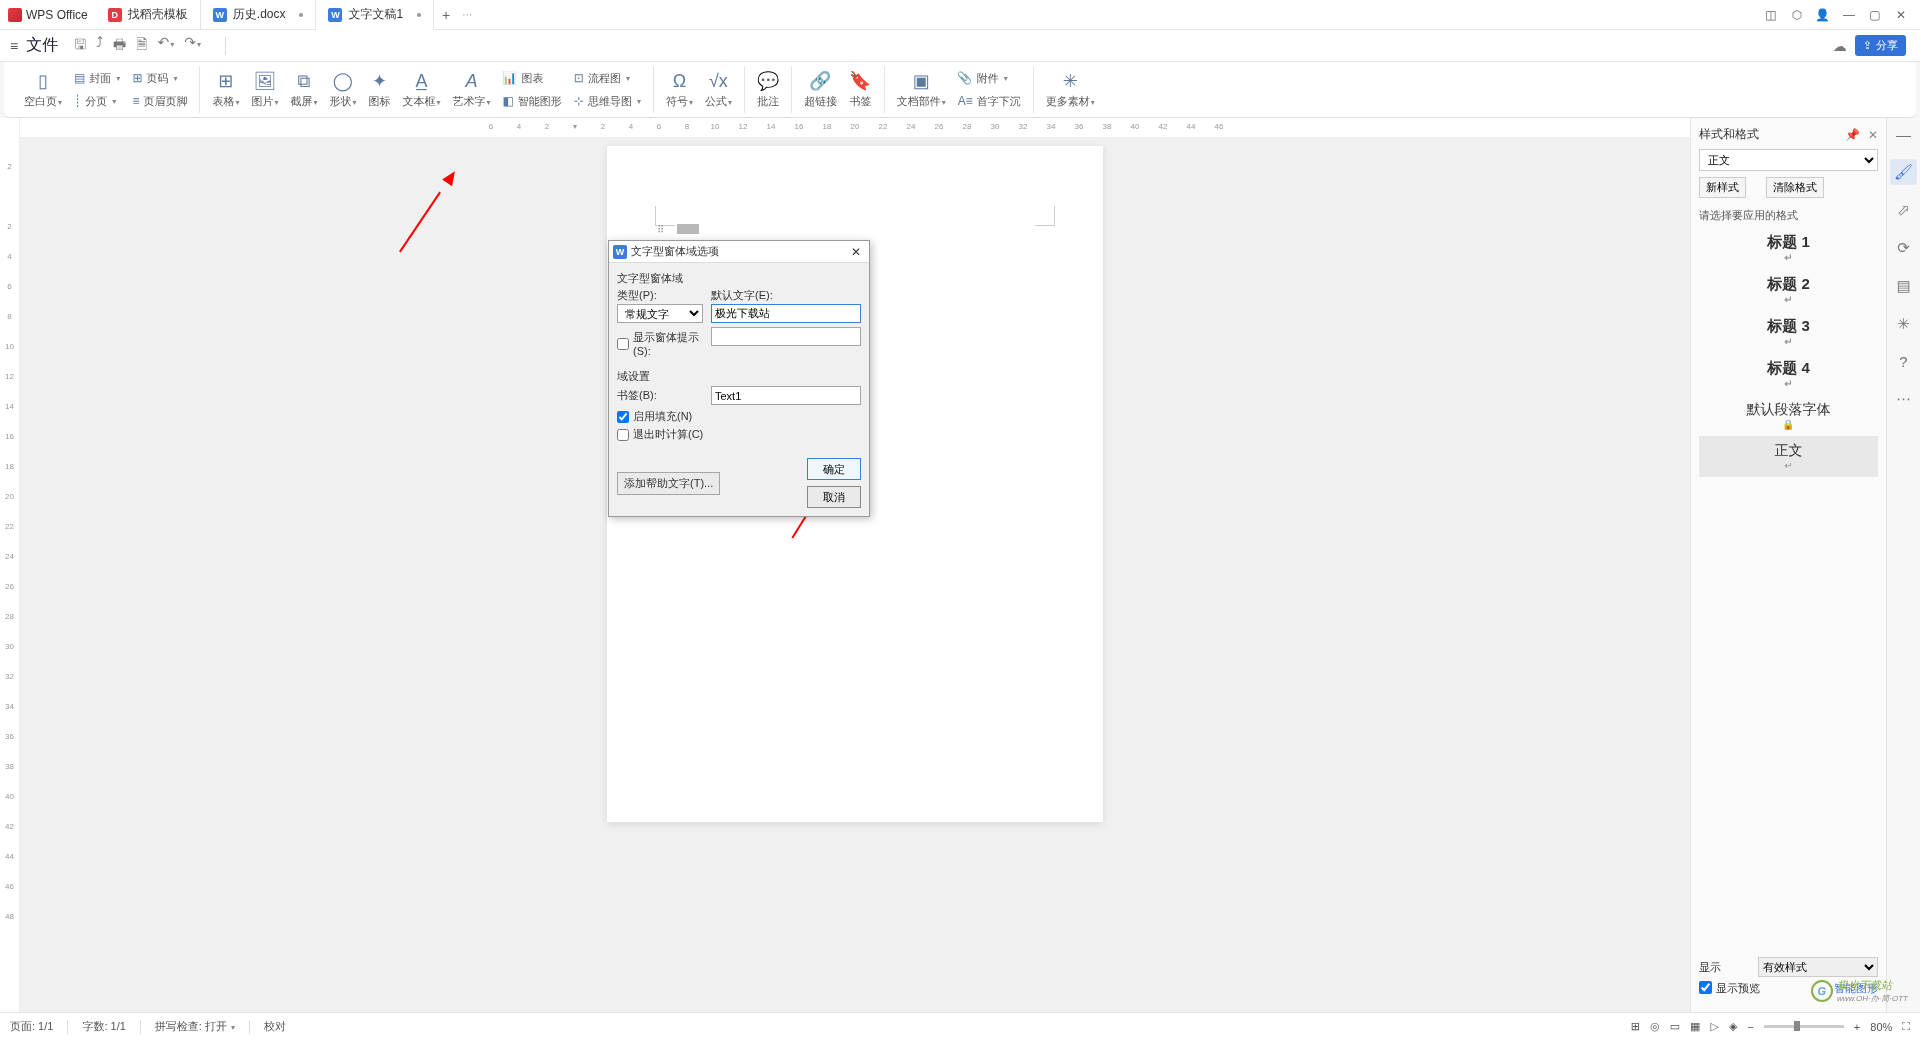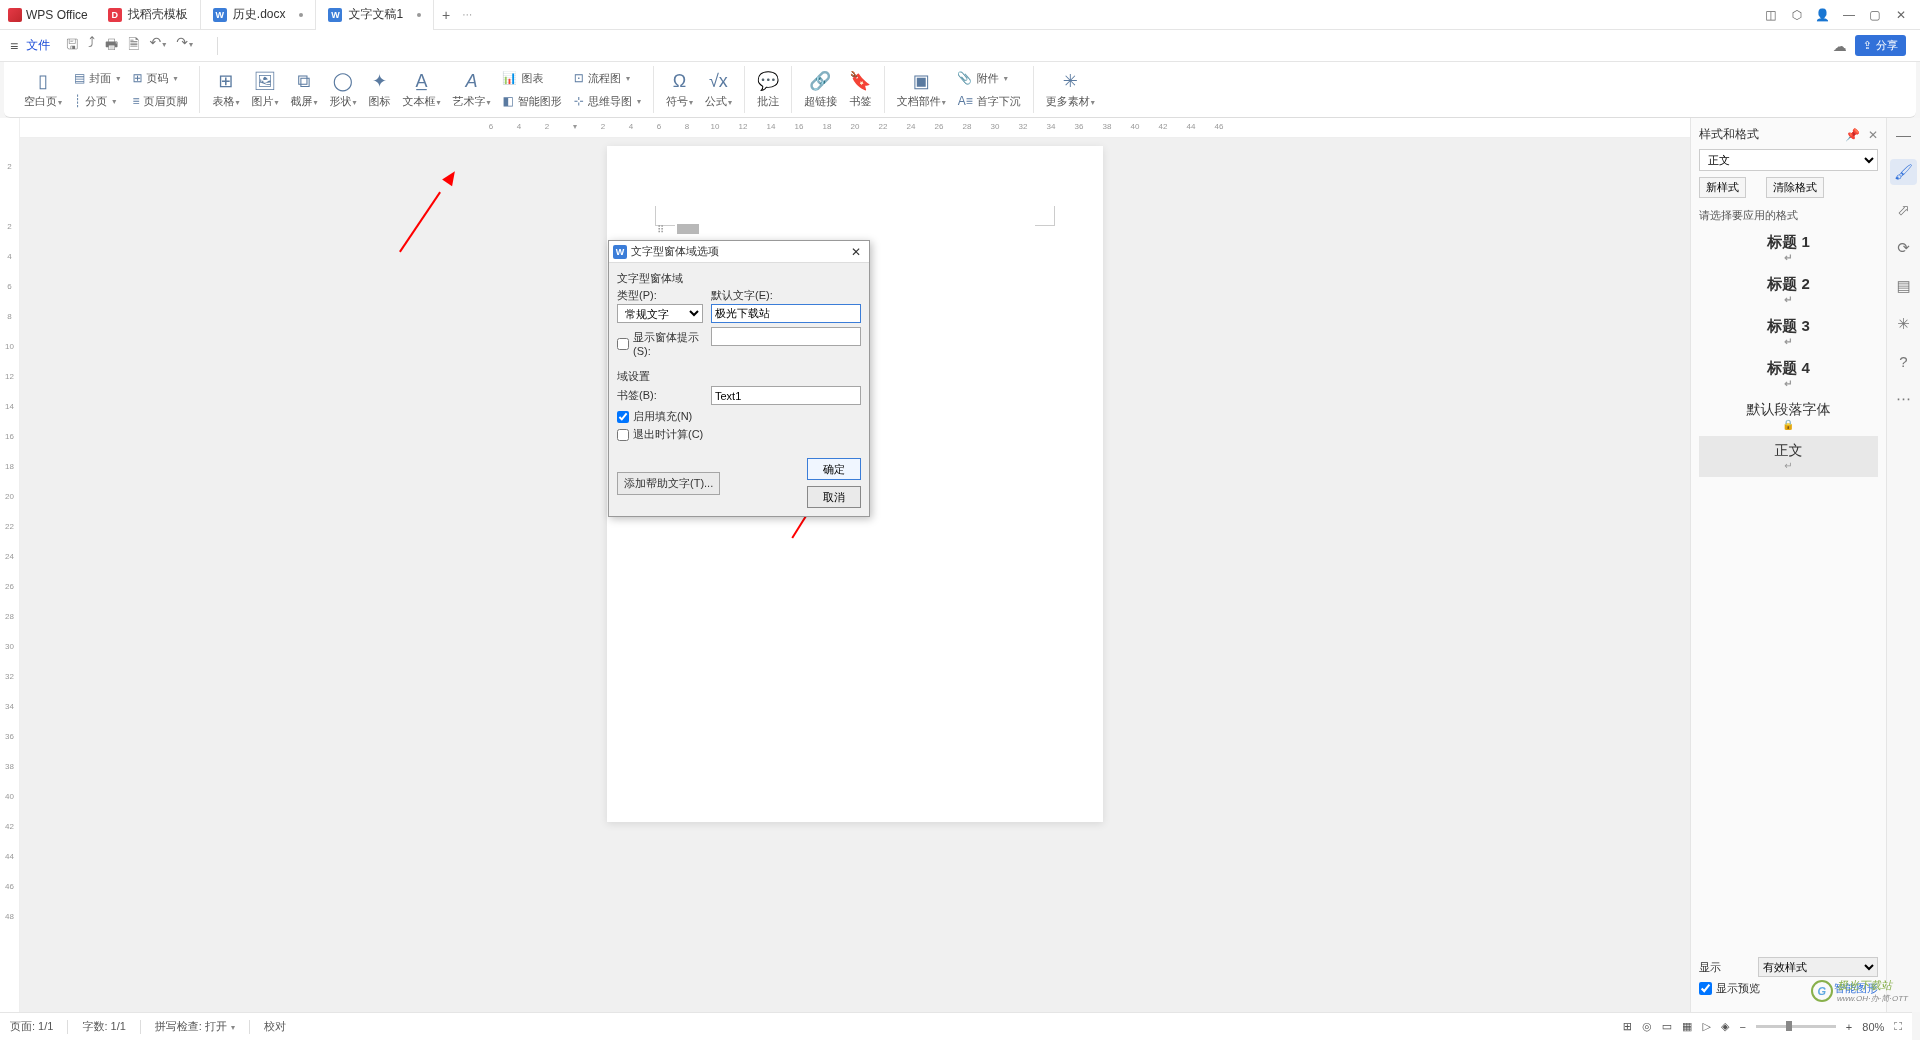--- a/index.html
+++ b/index.html
@@ -13,21 +13,21 @@
 .tab-icon.d { background: #e63946; }
 .tab-icon.w { background: #3b7dd8; }
 .tab-dot { width: 4px; height: 4px; border-radius: 50%; background: #999; margin-left: 8px; }
 .newtab { width: 24px; height: 24px; display: flex; align-items: center; justify-content: center; font-size: 14px; color: #666; cursor: pointer; }
 .spacer { flex: 1; }
 .winbtns { display: flex; gap: 4px; padding: 0 8px; }
 .winbtn { width: 22px; height: 22px; display: flex; align-items: center; justify-content: center; color: #666; cursor: pointer; }
 
 .menubar { height: 32px; background: #fff; display: flex; align-items: center; padding: 0 6px; border-bottom: 1px solid #e5e5e5; gap: 4px; }
 .hamburger { padding: 4px; color: #555; font-size: 14px; }
-.file-btn { color: #1d4ed8; font-size: 12px; }
+.file-btn { color: #0f172a; font-size: 16px; }
 .qat { display: flex; gap: 10px; padding: 0 12px; }
 .qat-btn { color: #777; font-size: 14px; cursor: pointer; }
 .sep { width: 1px; height: 18px; background: #ddd; margin: 0 8px; }
 .menutabs { display: flex; gap: 18px; padding: 0 8px; }
 .menutab { padding: 4px 0; color: #333; cursor: pointer; }
 .menutab.active { color: #3271d9; border-bottom: 2px solid #3271d9; }
 .rightmenu { display: flex; gap: 8px; padding: 0 8px; align-items: center; }
 .share-btn { background: #3271d9; color: #fff; padding: 3px 8px; border-radius: 3px; font-size: 11px; display: flex; align-items: center; gap: 4px; }
 
 .ribbon { height: 56px; background: #fff; display: flex; align-items: center; padding: 4px 8px; border-bottom: 1px solid #ddd; border-radius: 0 0 6px 6px; margin: 0 4px; }
@@ -70,27 +70,27 @@
 .sp-btns button { border: 1px solid #ccc; background: #f5f5f5; padding: 2px 6px; font-size: 11px; cursor: pointer; }
 .sp-label { font-size: 11px; color: #555; padding: 4px 0; }
 .style-list { flex: 1; border: none; }
 .style-item { display: flex; justify-content: space-between; align-items: center; padding: 6px 6px; cursor: pointer; font-size: 14px; flex-direction: column; }
 .style-item.big { font-weight: bold; font-size: 15px; }
 .style-item.sel { background: #e8e8e8; }
 .style-item .ret { font-size: 10px; color: #999; }
 .sp-footer { padding: 6px 0; font-size: 11px; }
 .sp-footer .row { display: flex; align-items: center; justify-content: space-between; margin-bottom: 4px; }
 .sp-footer select { width: 120px; height: 20px; border: 1px solid #ccc; font-size: 11px; }
-.sp-footer label { display: flex; align-items: center; gap: 4px; }
+.sp-footer label { display: flex; align-items: flex-start; gap: 4px; }
 .sp-footer a { color: #3271d9; text-decoration: none; }
 .sidestrip { width: 34px; background: #f7f7f7; border-left: 1px solid #e5e5e5; display: flex; flex-direction: column; align-items: center; padding-top: 4px; gap: 12px; color: #777; font-size: 15px; }
 .sidestrip .item { cursor: pointer; padding: 4px; }
 .sidestrip .item.active { background: #e0e8f5; border-radius: 4px; color: #3271d9; }
 
-.statusbar { position: absolute; bottom: 0; left: 0; right: 8px; height: 28px; background: #fff; border-top: 1px solid #e5e5e5; display: flex; align-items: center; padding: 0 10px; font-size: 11px; color: #555; gap: 14px; }
+.statusbar { position: absolute; bottom: 0; left: 0; right: 0; height: 28px; background: #fff; border-top: 1px solid #e5e5e5; display: flex; align-items: center; padding: 0 10px; font-size: 11px; color: #555; gap: 14px; }
 .statusbar .sbsep { width: 1px; height: 14px; background: #ddd; }
 .statusbar .right { margin-left: auto; display: flex; align-items: center; gap: 10px; }
 .zoom-slider { width: 80px; height: 3px; background: #ccc; position: relative; }
 .zoom-slider .thumb { width: 6px; height: 10px; background: #888; position: absolute; top: -4px; left: 30px; }
 
 .dialog { position: absolute; top: 240px; left: 608px; width: 262px; background: #f0f0f0; border: 1px solid #999; box-shadow: 2px 2px 8px rgba(0,0,0,0.25); font-size: 11px; z-index: 100; }
 .dlg-title { height: 22px; display: flex; align-items: center; padding: 0 4px; justify-content: space-between; border-bottom: 1px solid #ddd; background: #fff; }
 .dlg-title .t-left { display: flex; align-items: center; gap: 4px; }
 .dlg-title .w-icon { width: 14px; height: 14px; background: #3b7dd8; border-radius: 2px; color: #fff; font-size: 9px; display: flex; align-items: center; justify-content: center; font-weight: bold; }
 .dlg-close { cursor: pointer; font-size: 12px; color: #333; padding: 0 4px; }

